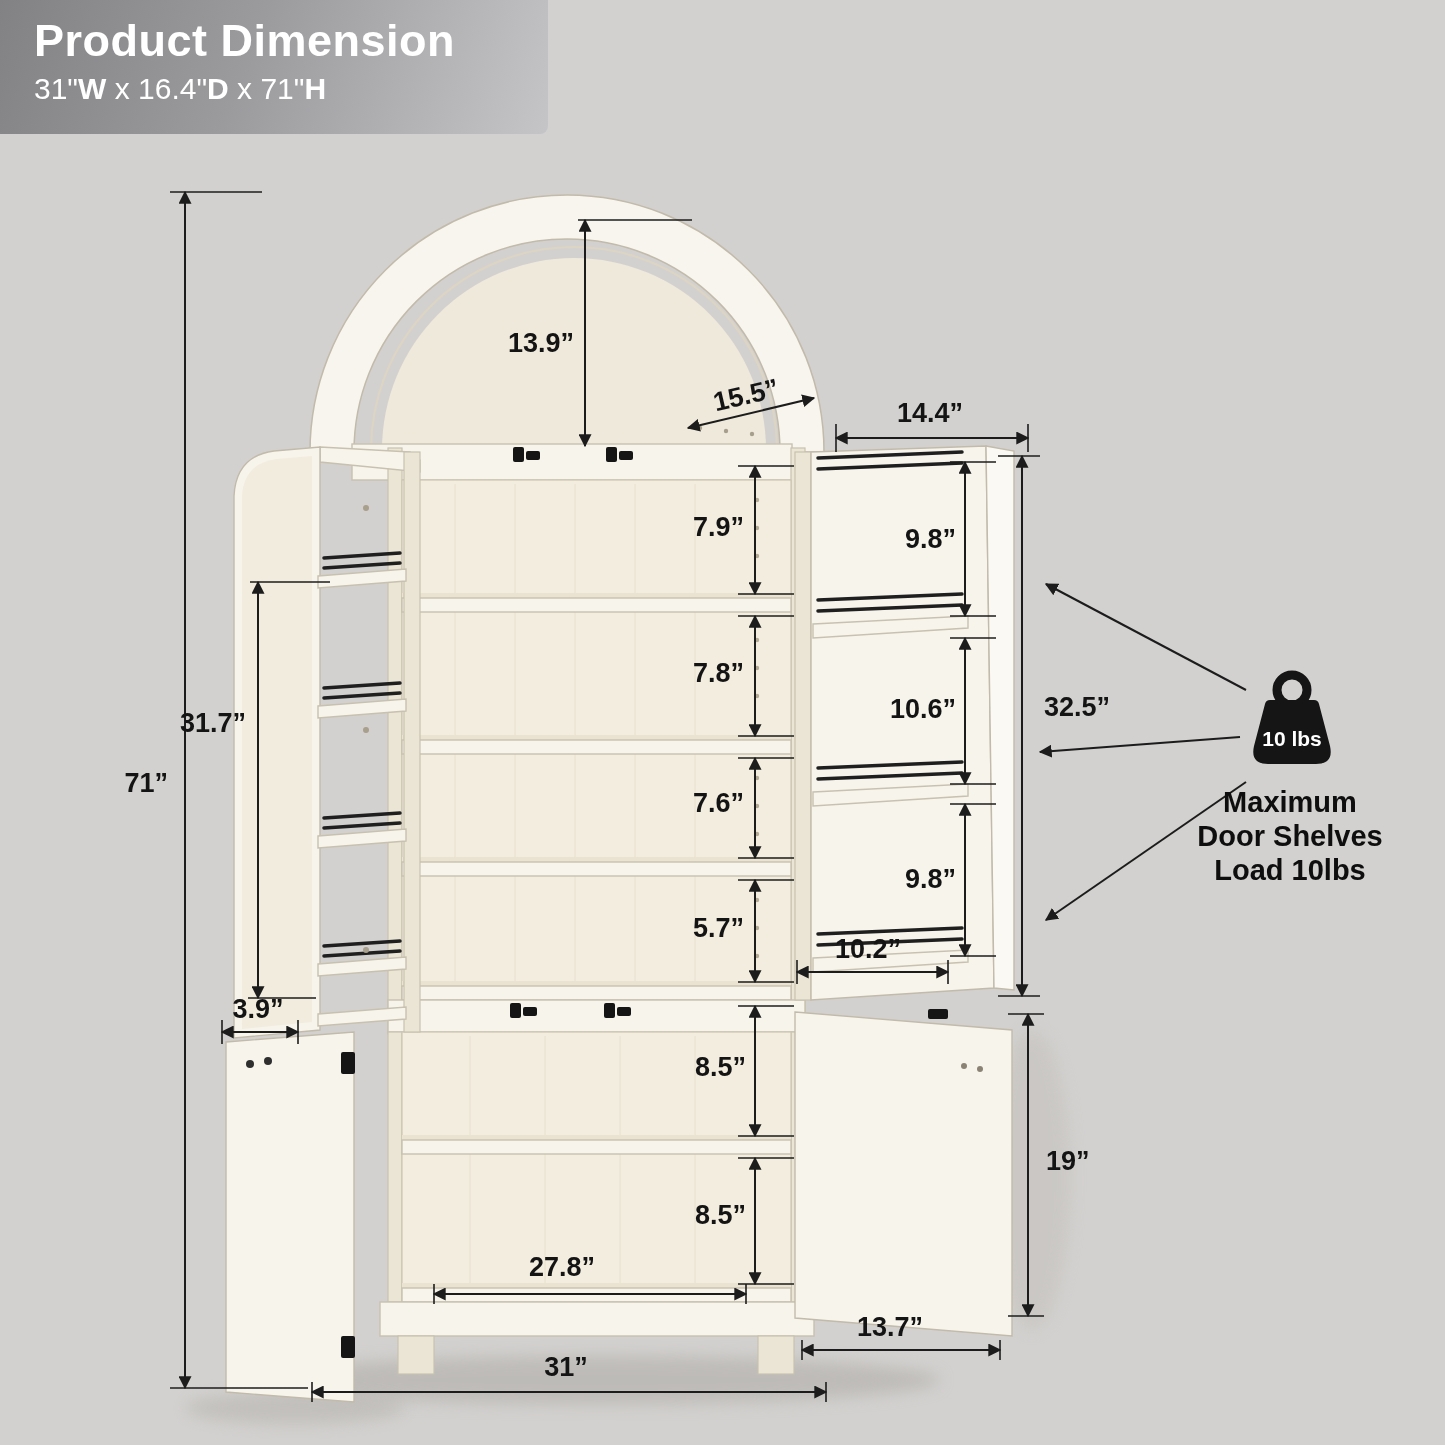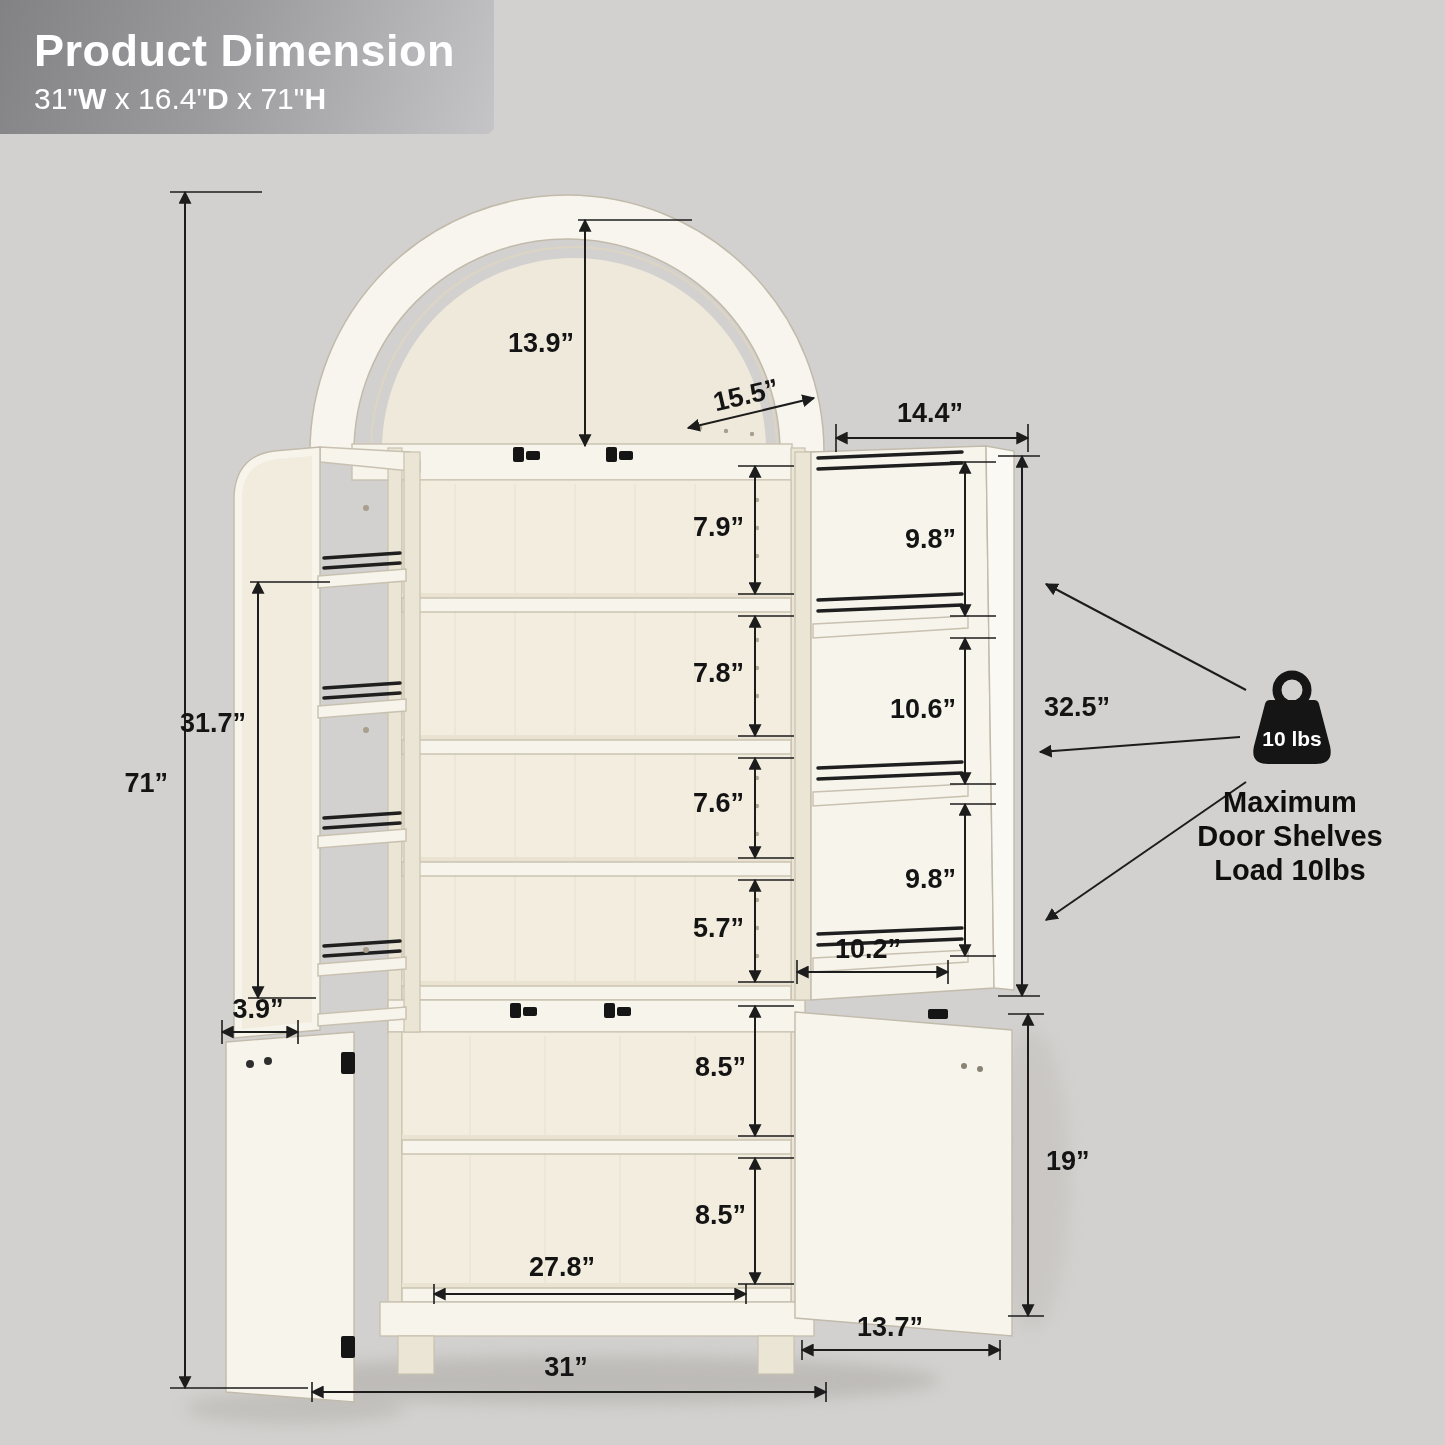--- a/index.html
+++ b/index.html
@@ -1,21 +1,21 @@
 <!DOCTYPE html>
 <html><head>
 <meta charset="utf-8">
 <style>
   html,body{margin:0;padding:0;background:#d3d1cf;}
   .stage{position:relative;width:1445px;height:1445px;background:#d3d1cf;overflow:hidden;
          font-family:"Liberation Sans",sans-serif;}
   .stage svg{position:absolute;left:0;top:0;}
-  .header{position:absolute;left:0;top:0;width:494px;height:134px;
+  .header{position:absolute;left:0;top:0;width:548px;height:134px;
           background:linear-gradient(110deg,#828285 0%,#9b9b9e 45%,#c5c5c7 100%);
-          border-bottom-right-radius:8px;color:#ffffff;padding:26px 0 0 34px;box-sizing:border-box;}
+          border-bottom-right-radius:8px;color:#ffffff;padding:16px 0 0 34px;box-sizing:border-box;}
   .header .title{font-size:45px;font-weight:800;letter-spacing:.5px;line-height:1.1;}
   .header .subtitle{font-size:30px;font-weight:400;margin-top:6px;}
   .header .subtitle b{font-weight:800;}
   
   .dim{stroke:#1c1c1c;stroke-width:2;fill:none;}
   .tick{stroke:#1c1c1c;stroke-width:1.6;}
   .rail{stroke:#1f1f1f;stroke-width:3.5;stroke-linecap:round;}
   .dimtxt{font:700 27px "Liberation Sans",sans-serif;fill:#141414;}
   .notetxt{font:800 29px "Liberation Sans",sans-serif;fill:#0e0e0e;}
   .badge{font:700 21px "Liberation Sans",sans-serif;fill:#ffffff;}

